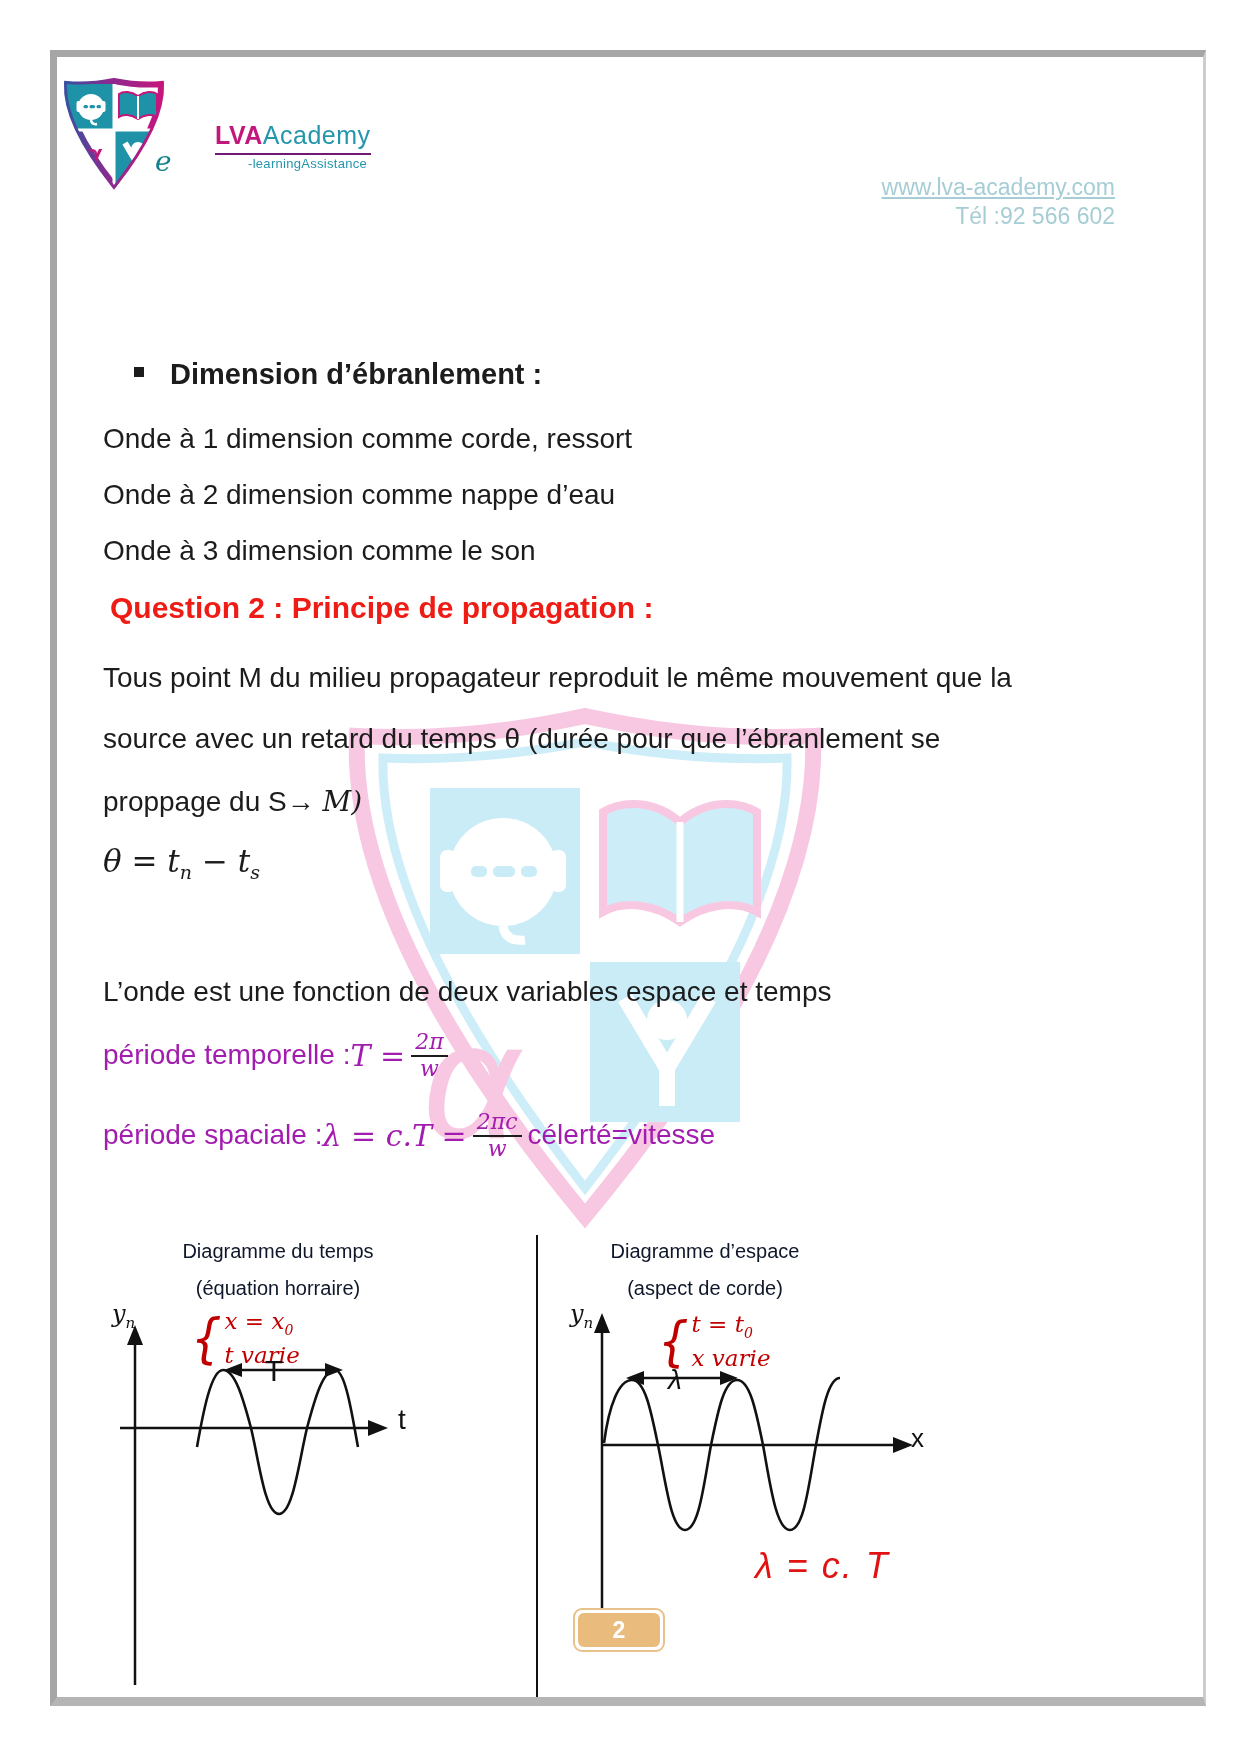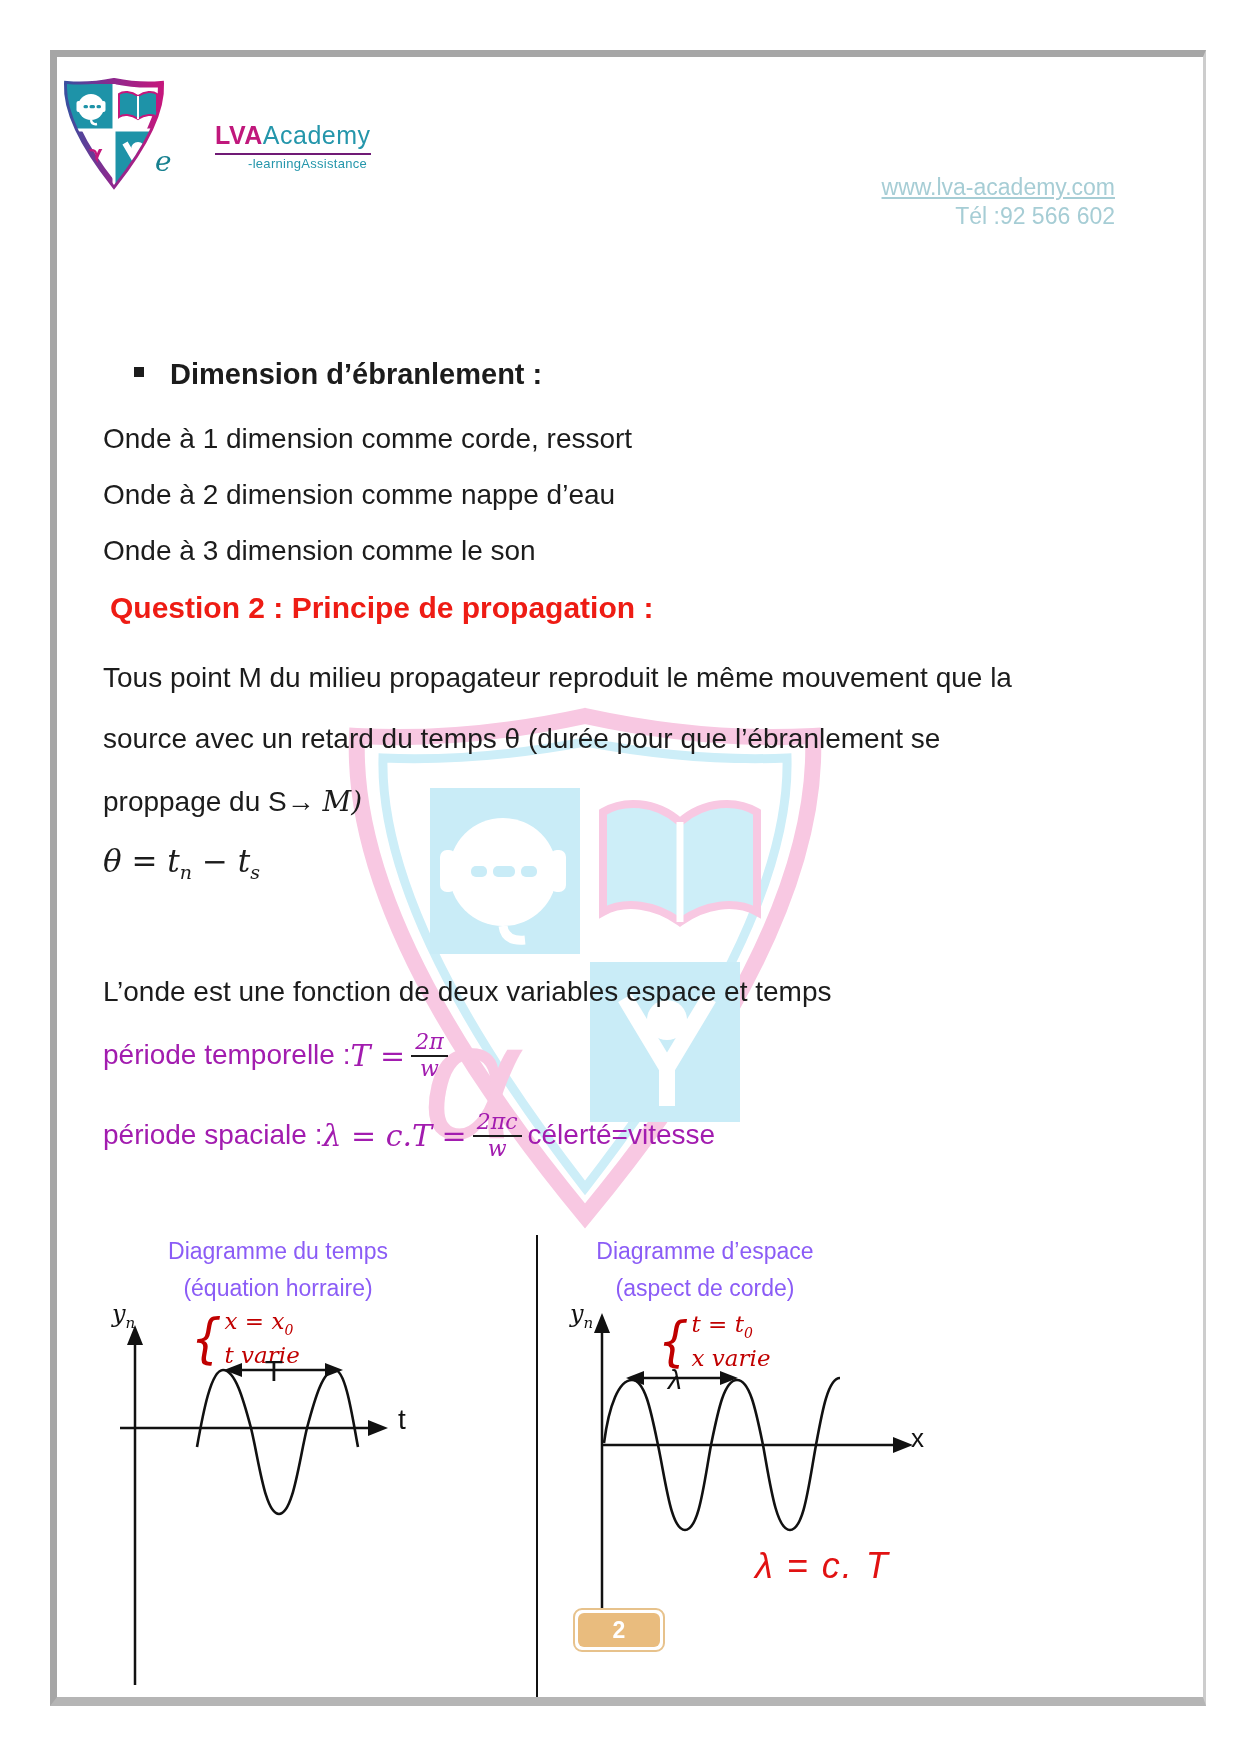--- a/index.html
+++ b/index.html
@@ -33,21 +33,21 @@
   .redhead { position:absolute; left:53px; font-size:30px; font-weight:bold; color:#ee1c14; }
   .math { font-family:"DejaVu Serif","Liberation Serif",serif; font-style:italic; }
   .theta-row { position:absolute; left:46px; top:786px; font-size:31px; color:#1c1c1c; }
   .theta-row sub, .mrow sub { font-size:19px; }
   .mrow { position:absolute; left:46px; display:flex; align-items:center; font-size:28px; color:#a21caf; height:58px; }
   .mrow .math { font-size:30px; }
   .frac { display:inline-flex; flex-direction:column; align-items:center; margin:7px 6px; font-family:"DejaVu Serif",serif; font-style:italic; font-size:22px; line-height:1.05; }
   .frac .num { border-bottom:2px solid #1c1c1c; padding:0 4px 1px 4px; }
 
   
-  .dg-title { position:absolute; top:1176px; width:400px; text-align:center; font-size:23px; color:#8b5cf6; line-height:37px; }
+  .dg-title { position:absolute; top:1176px; width:400px; text-align:center; font-size:20px; color:#0f172a; line-height:37px; }
   .separator { position:absolute; left:479px; top:1178px; width:2px; height:462px; background:#111; }
   .dsvg { position:absolute; overflow:visible; }
   .axis-label { position:absolute; font-size:28px; color:#111; }
   .ylab { position:absolute; font-family:"DejaVu Serif",serif; font-style:italic; font-size:24px; color:#111; }
   .ylab sub { font-size:15px; }
   .cond { position:absolute; display:flex; align-items:center; color:#c00000; font-family:"DejaVu Serif",serif; font-style:italic; }
   .cond .brace { font-size:48px; font-weight:normal; margin-right:3px; font-family:"DejaVu Sans",sans-serif; transform:scaleY(1.1); }
   .cond .cl { font-size:23px; line-height:25px; }
   .cond sub { font-size:14px; }
   .red-formula { position:absolute; left:698px; top:1488px; font-family:Liberation Sans, sans-serif; font-style:italic; font-size:36px; color:#e11212; letter-spacing:2px; }

